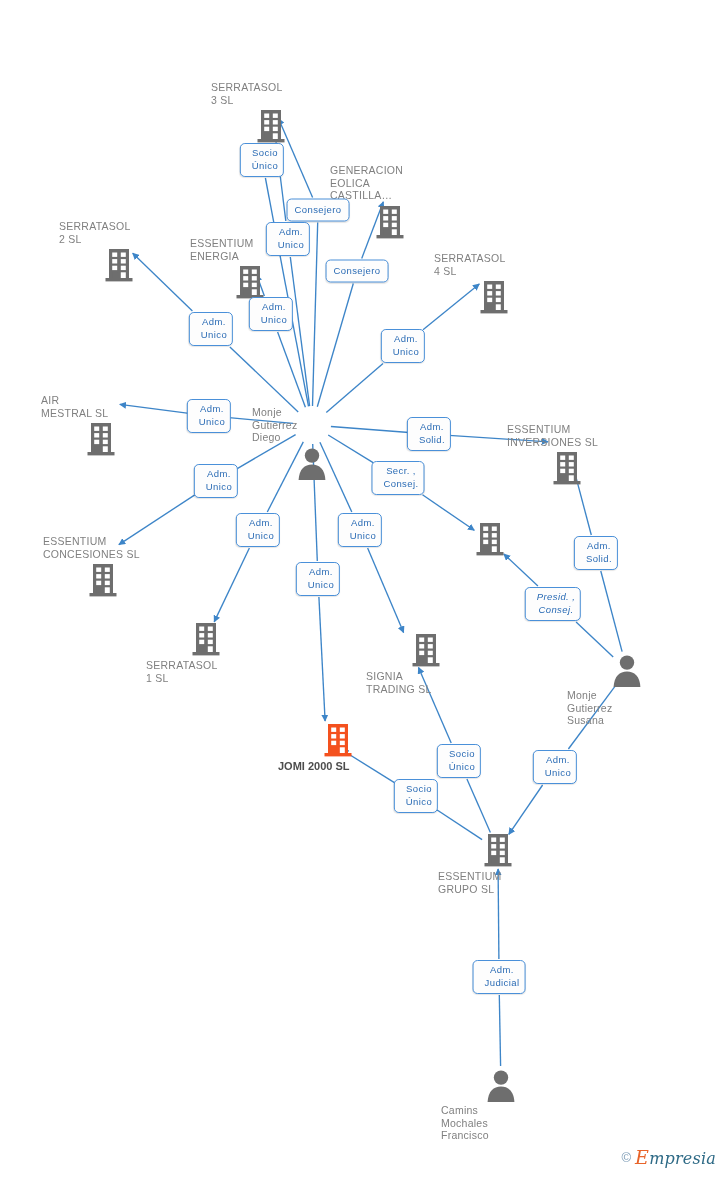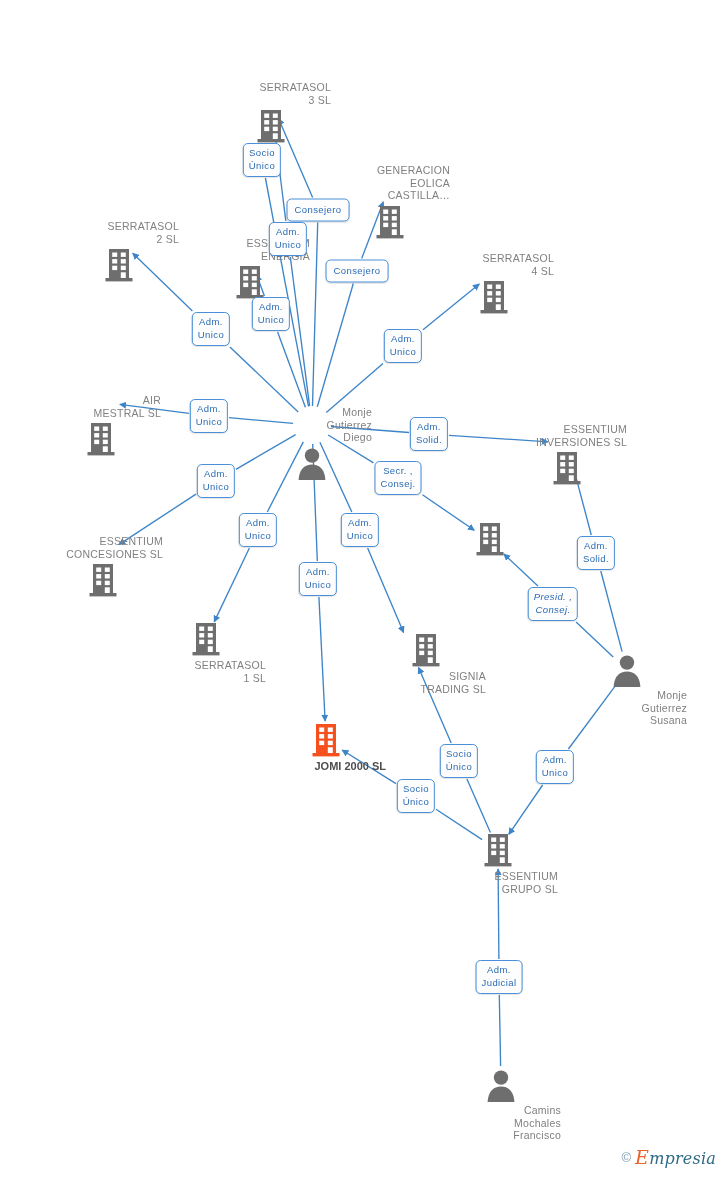--- a/index.html
+++ b/index.html
@@ -29,21 +29,21 @@
     margin-left: -60px;
     text-align: center;
     z-index: 3;
   }
   .node-label {
     font-size: 10.5px;
     line-height: 12.6px;
     color: #808080;
     letter-spacing: .25px;
     white-space: pre-line;
-    text-align: right;
+    text-align: left;
   }
   .node.focus .node-label {
     color: #4d4d4d;
     font-weight: bold;
     font-size: 11px;
     letter-spacing: 0;
   }
   .node-icon {
     display: block;
     margin: 0 auto;
@@ -57,21 +57,21 @@
     position: absolute;
     z-index: 5;
     background: #fdfdfd;
     border: 1.4px solid #4a90d9;
     border-radius: 5px;
     color: #2b6cb5;
     font-size: 9.5px;
     line-height: 12.5px;
     letter-spacing: .4px;
     text-align: center;
-    padding: 3px 5px 4px 5px;
+    padding: 3px 5px 4px 11px;
     white-space: pre-line;
     box-shadow: 0 1px 1px rgba(0,0,0,.10);
     transform: translate(-50%, -50%);
   }
   .chip.one-line { line-height: 12px; padding: 4px 7px 5px 7px; }
 
   
   #watermark {
     position: absolute;
     right: 12px;
@@ -340,21 +340,21 @@
       </div>
       <div class="node" style="left: 627px; top: 653px;">
         <span class="node-icon"><svg width="30" height="34" viewBox="0 0 30 34">
             <circle cx="15" cy="9.6" r="7.2" fill="#6e6e6e"></circle>
             <path d="M1.6 34 C2.2 23.4 7.6 18.6 15 18.6 C22.4 18.6 27.8 23.4 28.4 34 Z" fill="#6e6e6e"></path>
           </svg></span>
         <div class="node-label below">Monje
 Gutierrez
 Susana</div>
       </div>
-      <div class="node focus" style="left: 326px; top: 722px;">
+      <div class="node focus" style="left: 338px; top: 722px;">
         <span class="node-icon"><svg width="30" height="36" viewBox="0 0 30 36">
             <rect x="5" y="2" width="20" height="29" fill="#f4511e"></rect>
             <rect x="8.2" y="5.5" width="5" height="4.4" fill="#fff"></rect>
             <rect x="16.8" y="5.5" width="5" height="4.4" fill="#fff"></rect>
             <rect x="8.2" y="12.1" width="5" height="4.4" fill="#fff"></rect>
             <rect x="16.8" y="12.1" width="5" height="4.4" fill="#fff"></rect>
             <rect x="8.2" y="18.7" width="5" height="4.4" fill="#fff"></rect>
             <rect x="16.8" y="18.7" width="5" height="4.4" fill="#fff"></rect>
             <rect x="16.8" y="25.3" width="5" height="5.7" fill="#fff"></rect>
             <rect x="8.2" y="25.3" width="5" height="5.7" fill="#f4511e"></rect>

